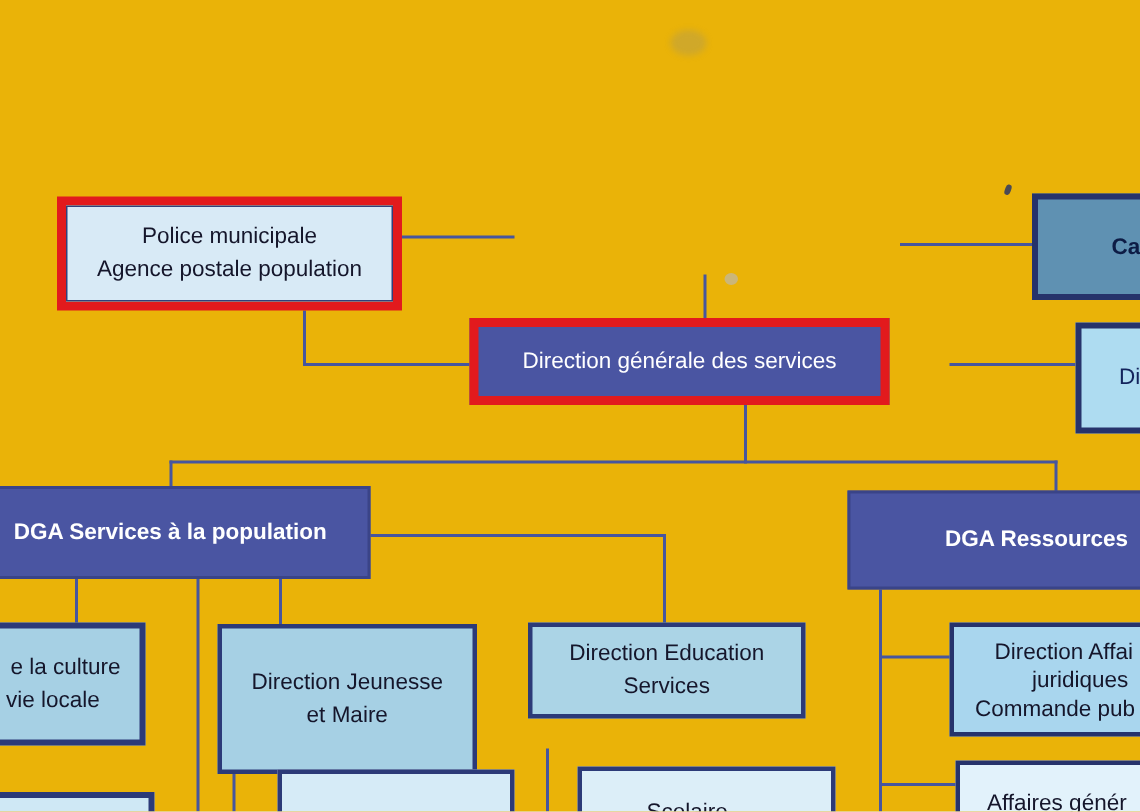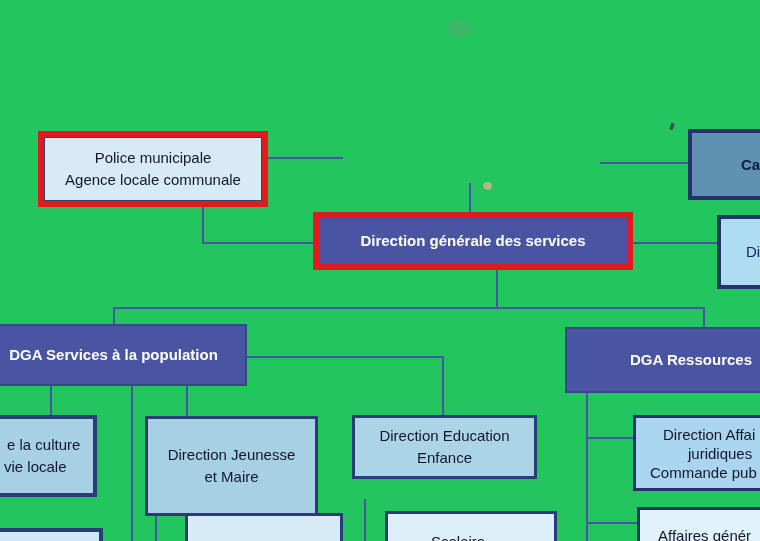--- a/index.html
+++ b/index.html
@@ -1,34 +1,34 @@
 <!DOCTYPE html>
 <html><head>
 <meta charset="utf-8">
 <style>
   html,body{margin:0;padding:0;background:#e8e8e6;}
   #canvas{
     position:relative;width:760px;height:541px;overflow:hidden;
-    background:#22c55e;
+    background:#eab308;
     font-family:"Liberation Sans", sans-serif;
     color:#15162b;
   }
   .box{position:absolute;box-sizing:border-box;display:flex;flex-direction:column;
        justify-content:center;align-items:center;text-align:center;
        font-size:15px;line-height:22px;}
   .box .ln{width:100%;}
   
   #box-police{left:38px;top:131px;width:230px;height:76px;border:6px solid #e21a1d;background:#e21a1d;padding:0;}
   #box-police .inner{box-sizing:border-box;width:100%;height:100%;background:#d8eaf6;
        border:1px solid #32407c;display:flex;flex-direction:column;justify-content:center;align-items:center;}
   #box-maire{left:343px;top:113px;width:257px;height:69px;background:#4e5d7c;border:3px solid #2c3a78;color:#f3f4f8;}
   #box-cab{left:688px;top:129px;width:172px;height:71px;background:#5f91b2;border:4px solid #26336b;
        align-items:flex-start;text-align:left;padding-left:49px;color:#0d1c45;font-weight:600;}
-  #box-dgs{left:313px;top:212px;width:320px;height:58px;background:#4a55a2;border:6px solid #e21a1d;
-       color:#ffffff;font-weight:700;}
+  #box-dgs{left:313px;top:212px;width:280px;height:58px;background:#4a55a2;border:6px solid #e21a1d;
+       color:#ffffff;font-weight:400;}
   #box-di{left:717px;top:215px;width:143px;height:74px;background:#aedcf1;border:4px solid #26336b;
        align-items:flex-start;text-align:left;padding-left:25px;color:#13245c;}
   #box-dga-pop{left:-20px;top:324px;width:267px;height:62px;background:#4a55a2;border:2px solid #3a4488;
        color:#ffffff;font-weight:700;}
   #box-dga-res{left:565px;top:327px;width:252px;height:66px;background:#4a55a2;border:2px solid #3a4488;
        color:#ffffff;font-weight:700;}
   #box-culture{left:-40px;top:415px;width:137px;height:82px;background:#a6d0e4;border:4px solid #2c3a78;
        align-items:flex-start;text-align:left;}
   #box-culture .i1{padding-left:43px;}
   #box-culture .i2{padding-left:40px;}
@@ -97,21 +97,21 @@
   <div class="lv" id="l13b"></div>
   <div class="lv" id="l14"></div>
   <div class="lv" id="l15"></div>
   <div class="lv" id="l16"></div>
   <div class="lh" id="l17"></div>
   <div class="lh" id="l18"></div>
 
   <div class="box" id="box-police">
     <div class="inner">
       <div class="ln">Police municipale</div>
-      <div class="ln">Agence locale communale</div>
+      <div class="ln">Agence postale population</div>
     </div>
   </div>
 
 
   <div class="box" id="box-cab">
     <div class="ln">Cab</div>
   </div>
 
   <div class="box" id="box-dgs">
     <div class="ln">Direction générale des services</div>
@@ -134,21 +134,21 @@
     <div class="ln i2">vie locale</div>
   </div>
 
   <div class="box" id="box-jeunesse">
     <div class="ln">Direction Jeunesse</div>
     <div class="ln">et Maire</div>
   </div>
 
   <div class="box" id="box-education">
     <div class="ln">Direction Education</div>
-    <div class="ln">Enfance</div>
+    <div class="ln">Services</div>
   </div>
 
   <div class="box" id="box-affjur">
     <div class="ln i1">Direction Affai</div>
     <div class="ln i2">juridiques</div>
     <div class="ln i3">Commande pub</div>
   </div>
 
   <div class="box" id="box-a"></div>
 

